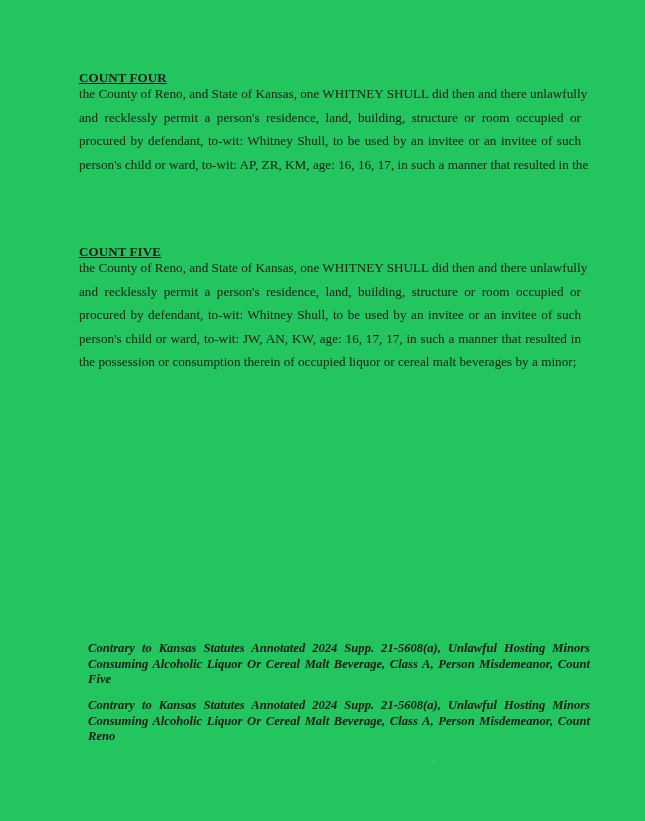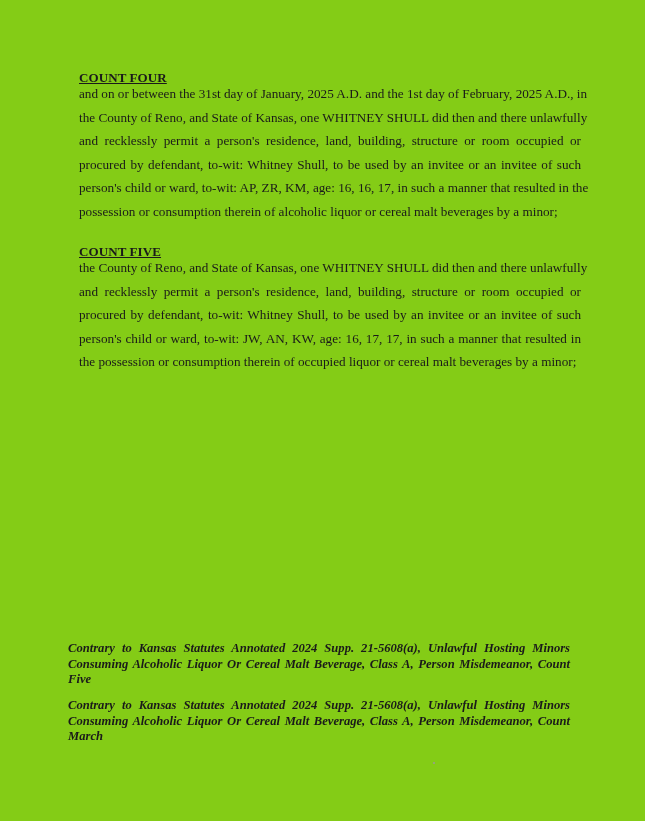--- a/index.html
+++ b/index.html
@@ -12,21 +12,21 @@
       height: 821px;
       position: relative;
       overflow: hidden;
       font-family: "Liberation Serif", "DejaVu Serif", serif;
       color: #1a1a1a;
     }
     .page {
       position: absolute;
       left: 0; top: 0;
       width: 645px; height: 821px;
-      background: #84cc16;
+      background: #22c55e;
       text-decoration: underline;
     }
     .count-block {
       position: absolute;
       left: 79px;
       width: 502px;
     }
     .count-heading {
       font-weight: bold;
       text-decoration: underline;
@@ -45,21 +45,21 @@
     }
     .count-line.last {
       text-align-last: left;
     }
     .count-block.four { top: 71px; }
     .count-block.five { top: 245px; }
     .count-body { margin-top: -3px; }
 
     .statute-block {
       position: absolute;
-      left: 68px;
+      left: 88px;
       width: 502px;
       font-style: italic;
       font-weight: bold;
       font-size: 12.6px;
       line-height: 15.5px;
     }
     .statute-line {
       display: block;
       white-space: nowrap;
       text-align: justify;
@@ -82,26 +82,24 @@
     }
   </style>
 </head>
 <body>
 
 <div class="page">
 
   <div class="count-block four">
     <div class="count-heading">COUNT FOUR</div>
     <div class="count-body">
-      <span class="count-line">and on or between the 31st day of January, 2025 A.D. and the 1st day of February, 2025 A.D., in</span>
       <span class="count-line">the County of Reno, and State of Kansas, one WHITNEY SHULL did then and there unlawfully</span>
       <span class="count-line">and recklessly permit a person's residence, land, building, structure or room occupied or</span>
       <span class="count-line">procured by defendant, to-wit: Whitney Shull, to be used by an invitee or an invitee of such</span>
       <span class="count-line">person's child or ward, to-wit: AP, ZR, KM, age: 16, 16, 17, in such a manner that resulted in the</span>
-      <span class="count-line last">possession or consumption therein of alcoholic liquor or cereal malt beverages by a minor;</span>
     </div>
   </div>
 
   <div class="count-block five">
     <div class="count-heading">COUNT FIVE</div>
     <div class="count-body">
       <span class="count-line">the County of Reno, and State of Kansas, one WHITNEY SHULL did then and there unlawfully</span>
       <span class="count-line">and recklessly permit a person's residence, land, building, structure or room occupied or</span>
       <span class="count-line">procured by defendant, to-wit: Whitney Shull, to be used by an invitee or an invitee of such</span>
       <span class="count-line">person's child or ward, to-wit: JW, AN, KW, age: 16, 17, 17, in such a manner that resulted in</span>
@@ -111,17 +109,17 @@
 
   <div class="statute-block four">
     <span class="statute-line">Contrary to Kansas Statutes Annotated 2024 Supp. 21-5608(a), Unlawful Hosting Minors</span>
     <span class="statute-line">Consuming Alcoholic Liquor Or Cereal Malt Beverage, Class A, Person Misdemeanor, Count</span>
     <span class="statute-line last">Five</span>
   </div>
 
   <div class="statute-block five">
     <span class="statute-line">Contrary to Kansas Statutes Annotated 2024 Supp. 21-5608(a), Unlawful Hosting Minors</span>
     <span class="statute-line">Consuming Alcoholic Liquor Or Cereal Malt Beverage, Class A, Person Misdemeanor, Count</span>
-    <span class="statute-line last">March</span>
+    <span class="statute-line last">Reno</span>
   </div>
 
   <div class="speck"></div>
 </div>
 
 </body></html>

